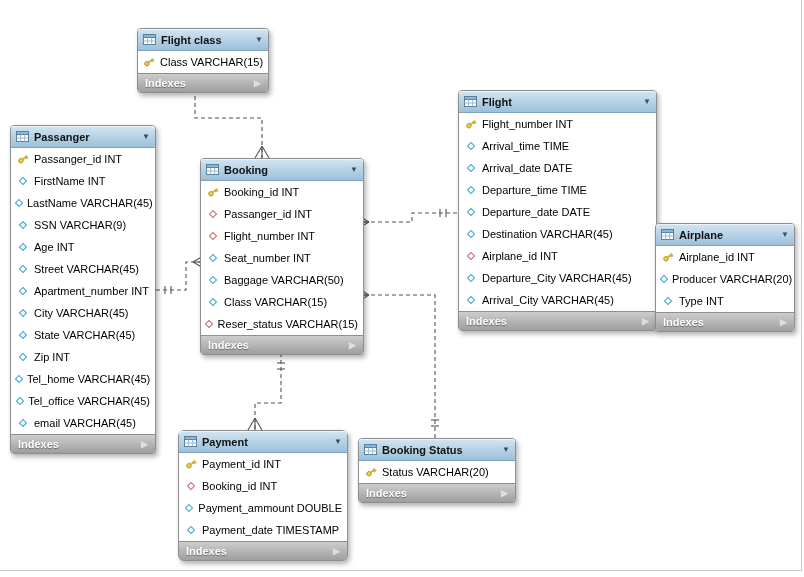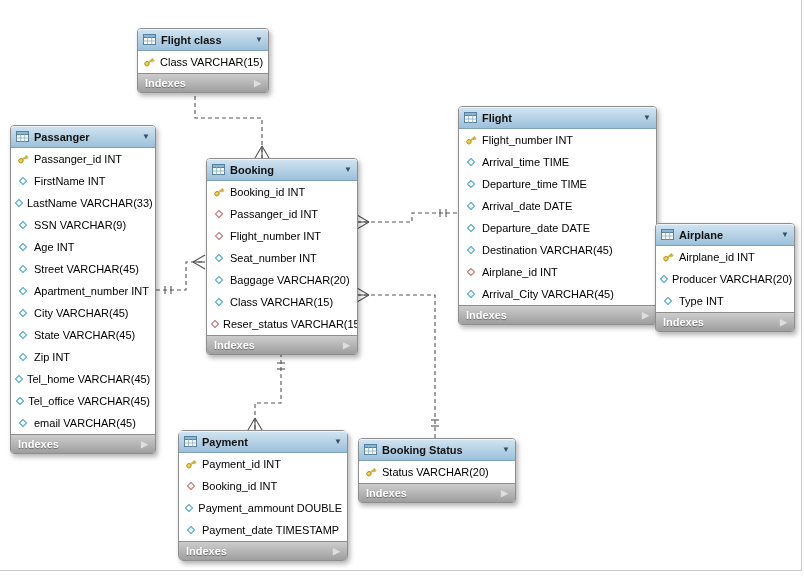--- a/index.html
+++ b/index.html
@@ -135,21 +135,21 @@
         <div class="t-row">
           <span class="c-icon">
             <span class="diamond d-blue"></span>
           </span>
           <span class="c-text">FirstName INT</span>
         </div>
         <div class="t-row">
           <span class="c-icon">
             <span class="diamond d-blue"></span>
           </span>
-          <span class="c-text">LastName VARCHAR(33)</span>
+          <span class="c-text">LastName VARCHAR(45)</span>
         </div>
         <div class="t-row">
           <span class="c-icon">
             <span class="diamond d-blue"></span>
           </span>
           <span class="c-text">SSN VARCHAR(9)</span>
         </div>
         <div class="t-row">
           <span class="c-icon">
             <span class="diamond d-blue"></span>
@@ -203,21 +203,21 @@
             <span class="diamond d-blue"></span>
           </span>
           <span class="c-text">email VARCHAR(45)</span>
         </div>
       </div>
       <div class="t-footer">
         <span class="f-label">Indexes</span>
         <span class="f-arrow">▶</span>
       </div>
     </div>
-    <div class="table" style="left: 206px; top: 158px; width: 152px;">
+    <div class="table" style="left: 200px; top: 158px; width: 164px;">
       <div class="t-header">
         <span class="t-icon">
           <svg width="13" height="11" viewBox="0 0 13 11">
             <rect x="0.5" y="0.5" width="12" height="10" fill="#fdfdfd" stroke="#55819f"></rect>
             <rect x="0.5" y="0.5" width="12" height="3" fill="#8cb6d2" stroke="#55819f"></rect>
             <line x1="4.6" y1="3.5" x2="4.6" y2="10.5" stroke="#9db9ca"></line>
             <line x1="8.7" y1="3.5" x2="8.7" y2="10.5" stroke="#9db9ca"></line>
             <line x1="0.5" y1="7" x2="12.5" y2="7" stroke="#9db9ca"></line>
           </svg>
         </span>
@@ -253,41 +253,41 @@
         <div class="t-row">
           <span class="c-icon">
             <span class="diamond d-blue"></span>
           </span>
           <span class="c-text">Seat_number INT</span>
         </div>
         <div class="t-row">
           <span class="c-icon">
             <span class="diamond d-blue"></span>
           </span>
-          <span class="c-text">Baggage VARCHAR(20)</span>
+          <span class="c-text">Baggage VARCHAR(50)</span>
         </div>
         <div class="t-row">
           <span class="c-icon">
             <span class="diamond d-blue"></span>
           </span>
           <span class="c-text">Class VARCHAR(15)</span>
         </div>
         <div class="t-row">
           <span class="c-icon">
             <span class="diamond d-red"></span>
           </span>
           <span class="c-text">Reser_status VARCHAR(15)</span>
         </div>
       </div>
       <div class="t-footer">
         <span class="f-label">Indexes</span>
         <span class="f-arrow">▶</span>
       </div>
     </div>
-    <div class="table" style="left: 458px; top: 90px; width: 199px; margin-top: 16px;">
+    <div class="table" style="left: 458px; top: 90px; width: 199px;">
       <div class="t-header">
         <span class="t-icon">
           <svg width="13" height="11" viewBox="0 0 13 11">
             <rect x="0.5" y="0.5" width="12" height="10" fill="#fdfdfd" stroke="#55819f"></rect>
             <rect x="0.5" y="0.5" width="12" height="3" fill="#8cb6d2" stroke="#55819f"></rect>
             <line x1="4.6" y1="3.5" x2="4.6" y2="10.5" stroke="#9db9ca"></line>
             <line x1="8.7" y1="3.5" x2="8.7" y2="10.5" stroke="#9db9ca"></line>
             <line x1="0.5" y1="7" x2="12.5" y2="7" stroke="#9db9ca"></line>
           </svg>
         </span>
@@ -311,45 +311,51 @@
         <div class="t-row">
           <span class="c-icon">
             <span class="diamond d-blue"></span>
           </span>
           <span class="c-text">Arrival_time TIME</span>
         </div>
         <div class="t-row">
           <span class="c-icon">
             <span class="diamond d-blue"></span>
           </span>
+          <span class="c-text">Arrival_date DATE</span>
+        </div>
+        <div class="t-row">
+          <span class="c-icon">
+            <span class="diamond d-blue"></span>
+          </span>
           <span class="c-text">Departure_time TIME</span>
         </div>
         <div class="t-row">
           <span class="c-icon">
             <span class="diamond d-blue"></span>
           </span>
-          <span class="c-text">Arrival_date DATE</span>
-        </div>
-        <div class="t-row">
-          <span class="c-icon">
-            <span class="diamond d-blue"></span>
-          </span>
           <span class="c-text">Departure_date DATE</span>
         </div>
         <div class="t-row">
           <span class="c-icon">
             <span class="diamond d-blue"></span>
           </span>
           <span class="c-text">Destination VARCHAR(45)</span>
         </div>
         <div class="t-row">
           <span class="c-icon">
             <span class="diamond d-red"></span>
           </span>
           <span class="c-text">Airplane_id INT</span>
+        </div>
+        <div class="t-row">
+          <span class="c-icon">
+            <span class="diamond d-blue"></span>
+          </span>
+          <span class="c-text">Departure_City VARCHAR(45)</span>
         </div>
         <div class="t-row">
           <span class="c-icon">
             <span class="diamond d-blue"></span>
           </span>
           <span class="c-text">Arrival_City VARCHAR(45)</span>
         </div>
       </div>
       <div class="t-footer">
         <span class="f-label">Indexes</span>

